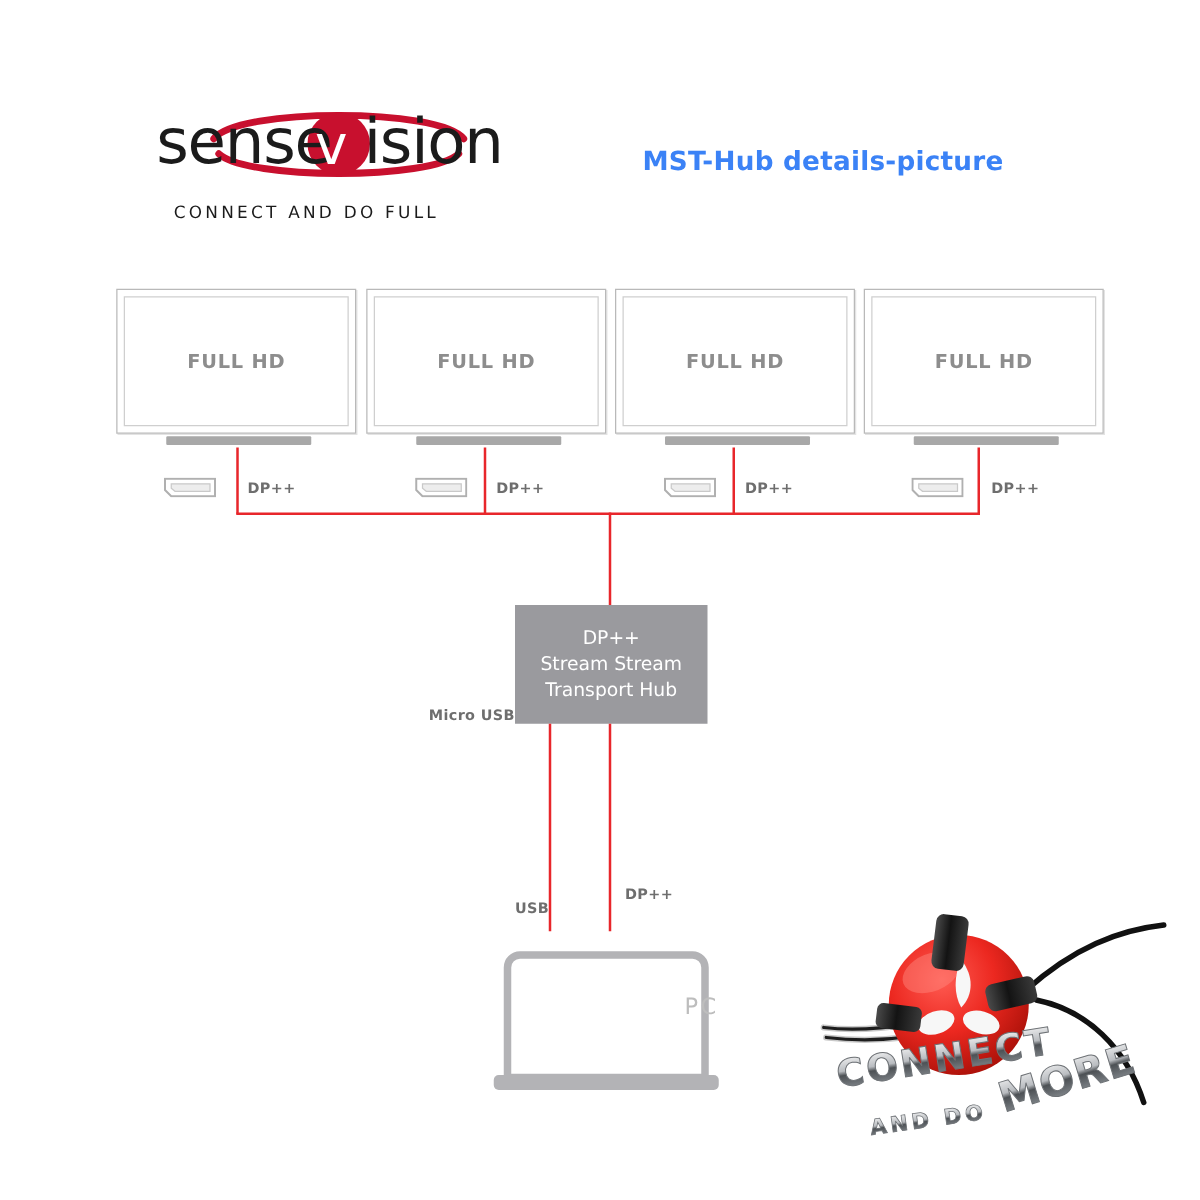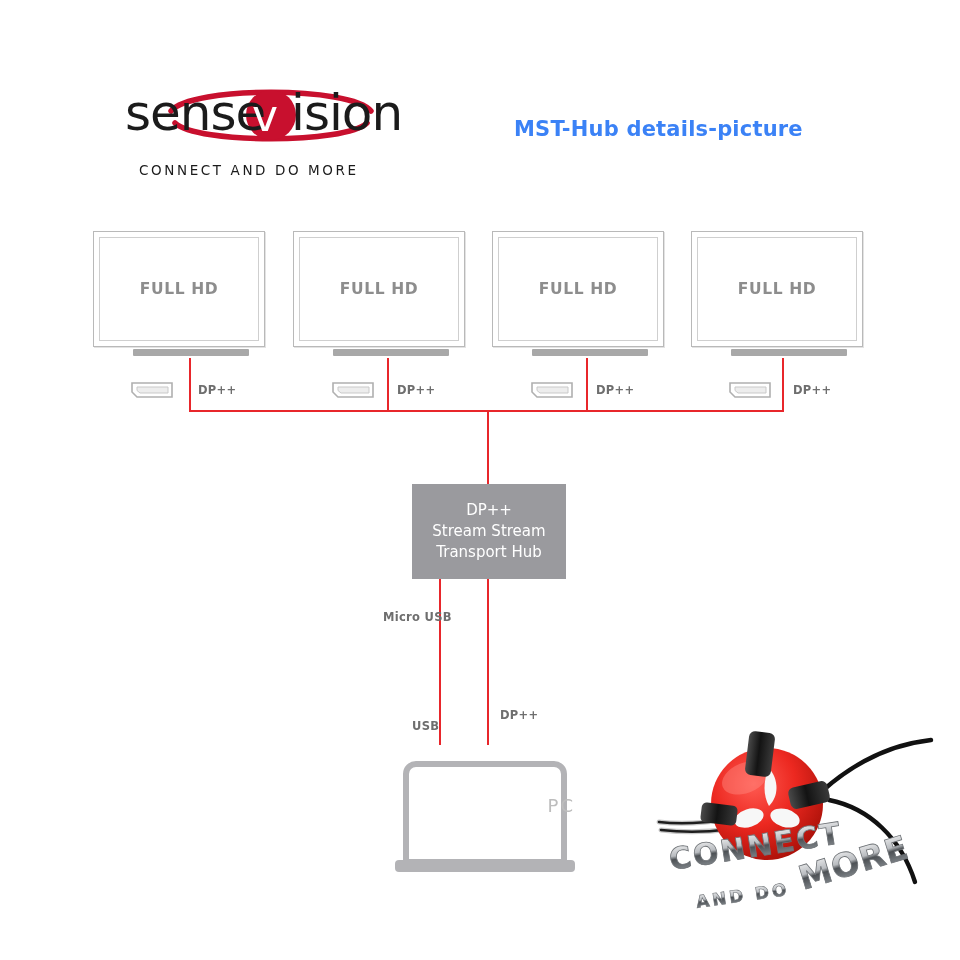--- a/index.html
+++ b/index.html
@@ -55,21 +55,21 @@
     color: #3b82f6;
     letter-spacing: 0.2px;
     font-weight: 700;
     white-space: nowrap;
   }
 
   
   .monitor {
     position: absolute;
     top: 231px;
-    width: 172px;
+    width: 192px;
     height: 116px;
     box-sizing: border-box;
     border: 1.5px solid #b9b9b9;
     background: #ffffff;
     box-shadow: 1px 1px 0 0 #e3e3e3;
   }
   .monitor-screen {
     position: absolute;
     left: 5px;
     top: 5px;
@@ -204,21 +204,21 @@
 
       <path d="M 52 33 C 72 8, 232 8, 252 33" fill="none" stroke="#c8102e" stroke-width="5.5" stroke-linecap="round"></path>
       <path d="M 56 45 C 78 66, 226 66, 248 45" fill="none" stroke="#c8102e" stroke-width="5.5" stroke-linecap="round"></path>
 
       <circle cx="152" cy="37" r="25" fill="#c8102e"></circle>
 
       <text x="6" y="52" font-family="'DejaVu Sans','Liberation Sans',sans-serif" font-size="50" font-weight="400" fill="#1b1b1b" letter-spacing="-1">sense</text>
       <text x="133" y="53" font-family="'DejaVu Sans','Liberation Sans',sans-serif" font-size="44" font-weight="400" fill="#ffffff">v</text>
       <text x="172" y="52" font-family="'DejaVu Sans','Liberation Sans',sans-serif" font-size="50" font-weight="400" fill="#1b1b1b" letter-spacing="-1">ision</text>
     </svg>
-    <div id="logo-tagline">CONNECT AND DO MORE</div>
+    <div id="logo-tagline">CONNECT AND DO FULL</div>
   </div>
 
   <div id="page-title">MST-Hub details-picture</div>
 
   <div class="monitor" style="left:93px;">
     <div class="monitor-screen">
       <span class="monitor-label">FULL HD</span>
     </div>
   </div>
   <div class="monitor-stand" style="left:133px; width:116px;"></div>
@@ -286,21 +286,21 @@
   <div id="hub-box">
     <div class="hub-line">DP++</div>
     <div class="hub-line">Stream Stream</div>
     <div class="hub-line">Transport Hub</div>
   </div>
 
   <div class="wire-v" style="left:439px; top:579px; height:166px;"></div>
 
   <div class="wire-v" style="left:487px; top:579px; height:166px;"></div>
 
-  <div class="cable-label" style="left:343px; top:610px;margin-left:40px;">Micro USB</div>
+  <div class="cable-label" style="left:343px; top:565px;">Micro USB</div>
   <div class="cable-label" style="left:412px; top:719px;">USB</div>
   <div class="cable-label" style="left:500px; top:708px;">DP++</div>
 
   <div id="pc-laptop">
     <div id="pc-lid"></div>
     <div id="pc-label">PC</div>
     <div id="pc-base"></div>
   </div>
 
   <div id="product-photo">

